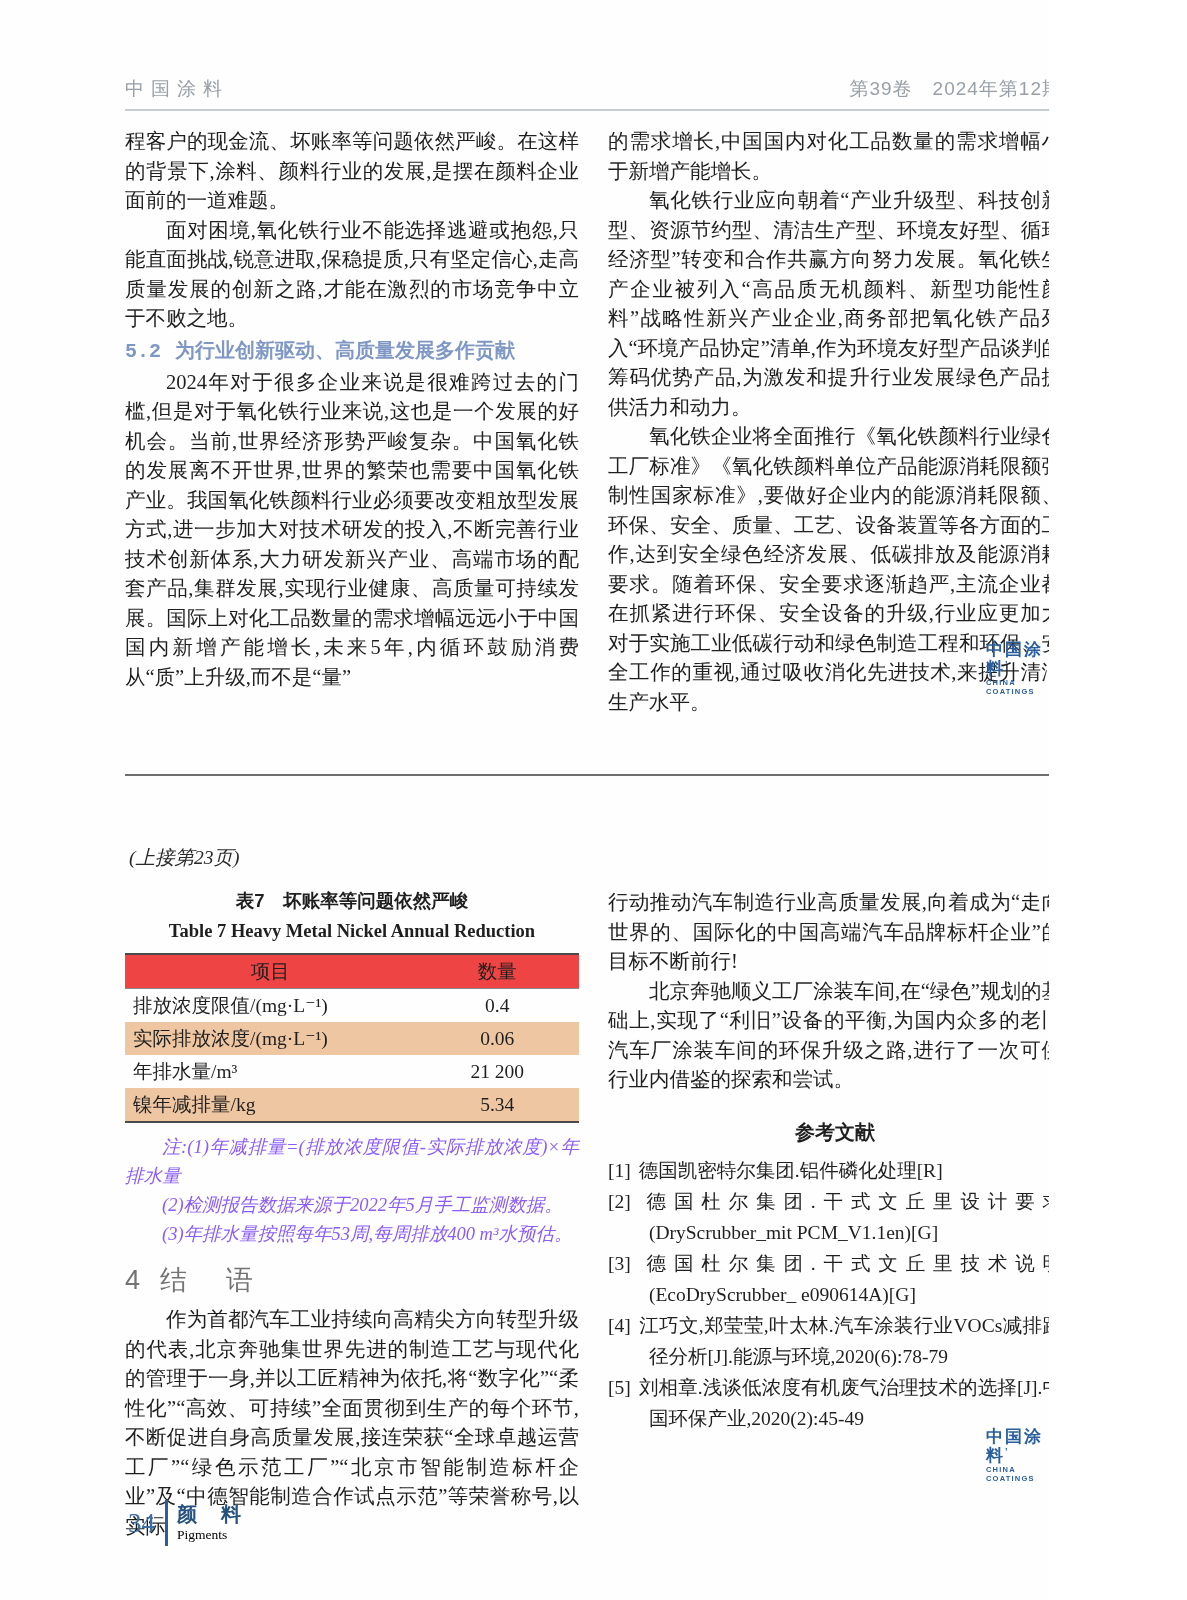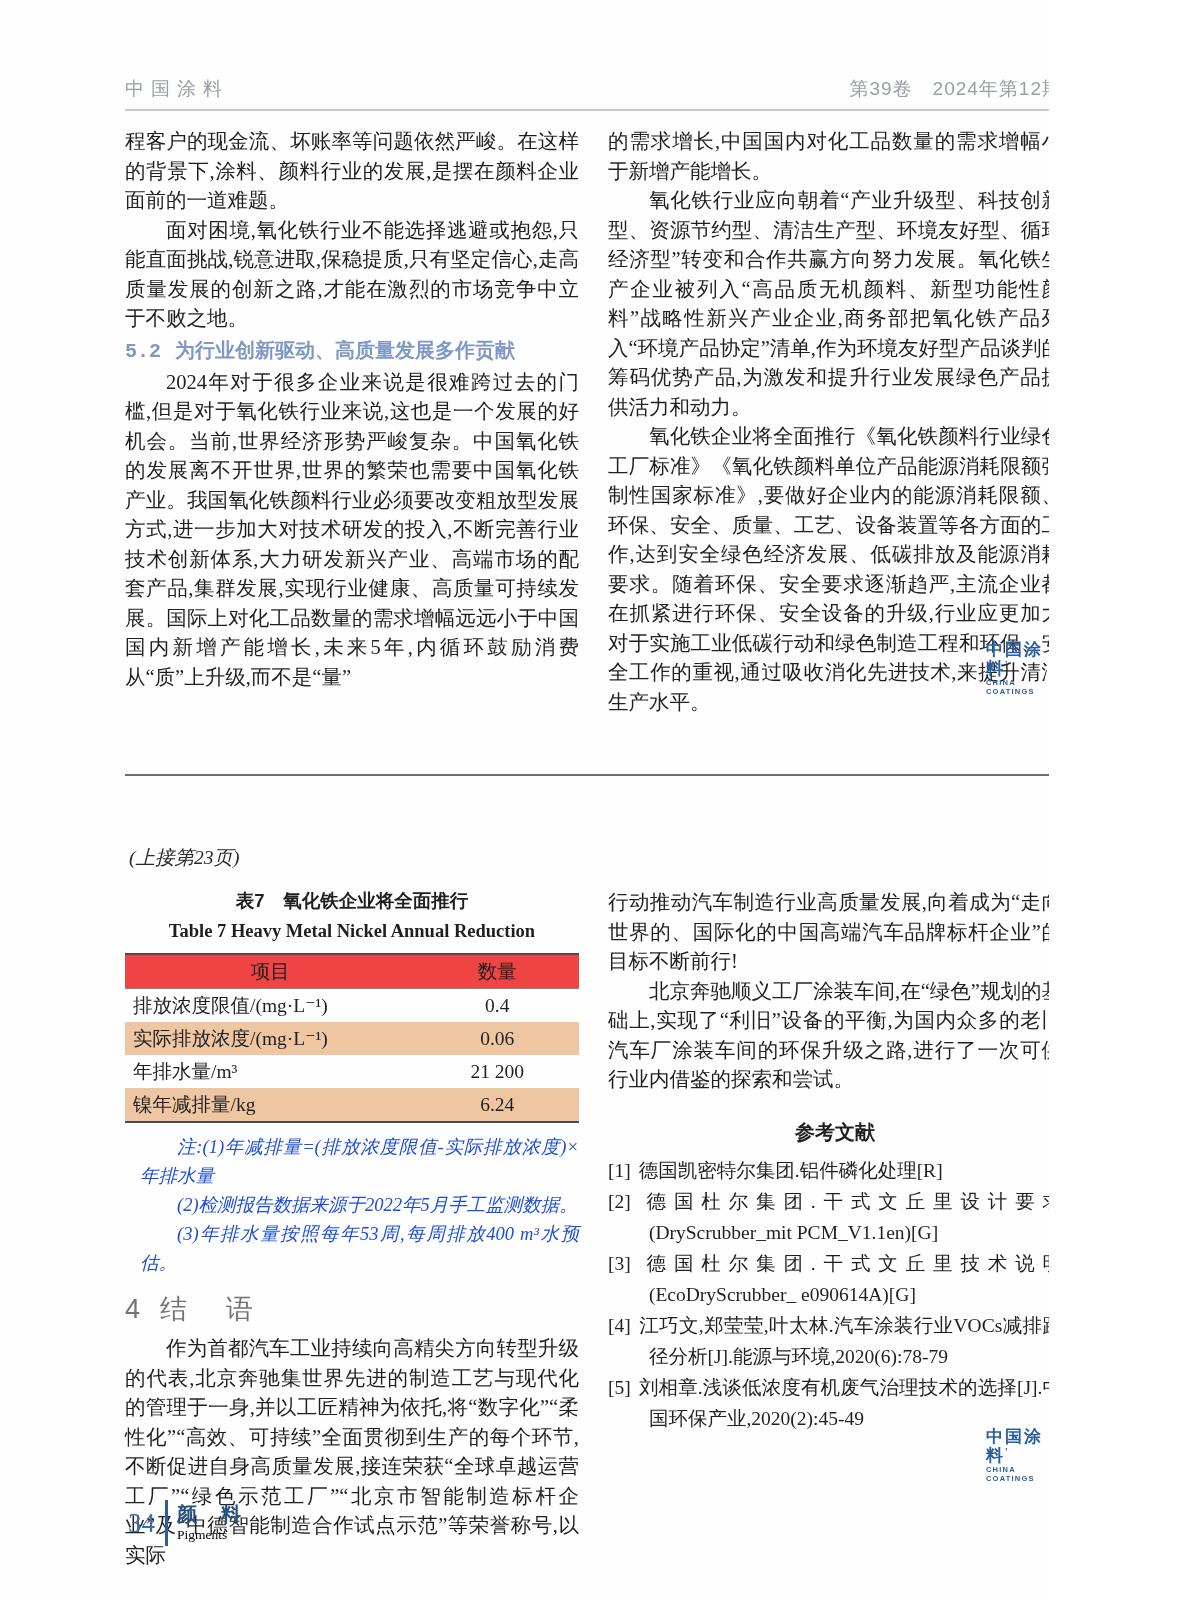--- a/index.html
+++ b/index.html
@@ -68,21 +68,21 @@
   }
   table.data-table th {
     background:#ef4444; font-weight:normal; height:31px; text-align:center;
     border-bottom:1px solid #8a8a8a;
   }
   table.data-table td { height:31px; }
   table.data-table td.item { text-align:left; padding-left:8px; width:64%; }
   table.data-table td.value, table.data-table th.value-h { text-align:center; width:36%; }
   table.data-table tr.striped { background:#eec6a2; }
 
-  .notes { margin-top:10px; color:#1d4ed8; font-style:italic; font-size:18.5px; line-height:29px; text-align:justify;margin-left:15px; }
+  .notes { margin-top:10px; color:#8b5cf6; font-style:italic; font-size:18.5px; line-height:29px; text-align:justify; }
   .notes p { margin:0; text-indent:2em; }
 
   
   .refs { font-size:19.5px; line-height:31px; text-align:justify; }
   .refs p { margin:0; padding-left:2.1em; text-indent:-2.1em; }
   .refs .ref-num { margin-right:8px; }
 
   
   .logo {
     position:absolute; display:flex; flex-direction:column; align-items:center;
@@ -134,21 +134,21 @@
     <span class="logo-en">CHINA COATINGS</span>
   </div>
 
   <div class="mid-divider"></div>
 
   <div class="continuation">(上接第23页)</div>
 
   <div class="cols bottom-article">
 
     <div class="col">
-      <p class="tbl-title-cn">表7　氧化铁企业将全面推行</p>
+      <p class="tbl-title-cn">表7　坏账率等问题依然严峻</p>
       <p class="tbl-title-en">Table 7  Heavy Metal Nickel Annual Reduction</p>
 
       <table class="data-table">
         <thead>
           <tr>
             <th>项目</th>
             <th class="value-h">数量</th>
           </tr>
         </thead>
         <tbody>
@@ -159,21 +159,21 @@
           <tr class="striped">
             <td class="item">实际排放浓度/(mg·L⁻¹)</td>
             <td class="value">0.06</td>
           </tr>
           <tr>
             <td class="item">年排水量/m³</td>
             <td class="value">21 200</td>
           </tr>
           <tr class="striped">
             <td class="item">镍年减排量/kg</td>
-            <td class="value">6.24</td>
+            <td class="value">5.34</td>
           </tr>
         </tbody>
       </table>
 
       <div class="notes">
         <p>注:(1)年减排量=(排放浓度限值-实际排放浓度)×年排水量</p>
         <p>(2)检测报告数据来源于2022年5月手工监测数据。</p>
         <p>(3)年排水量按照每年53周,每周排放400 m³水预估。</p>
       </div>
 

